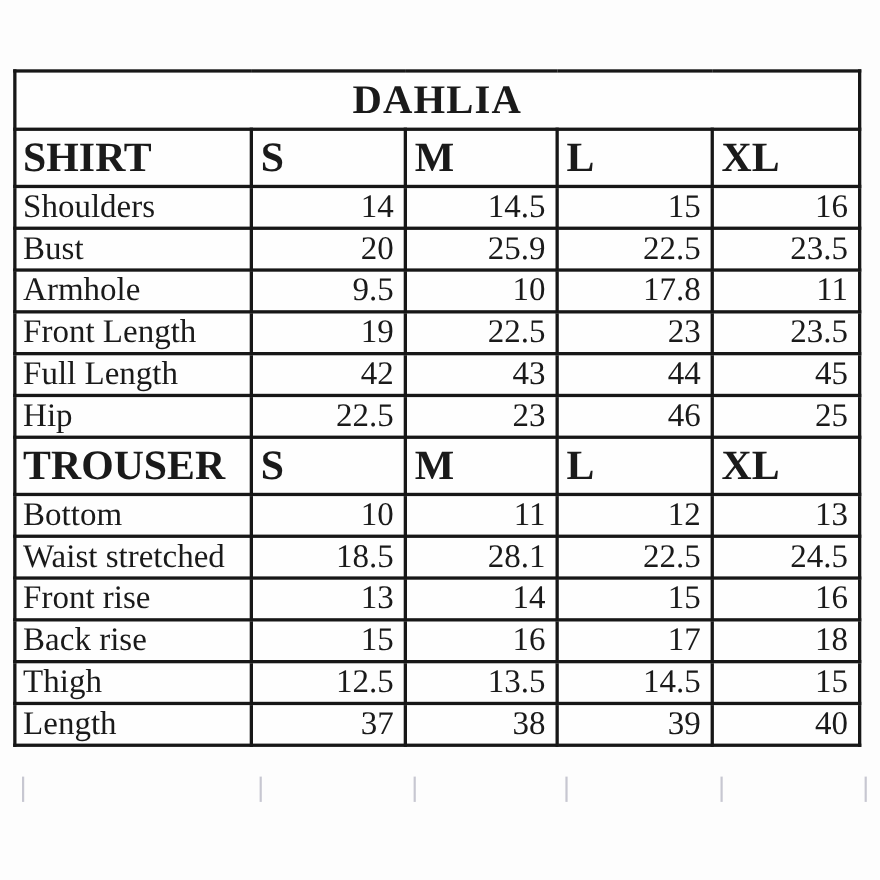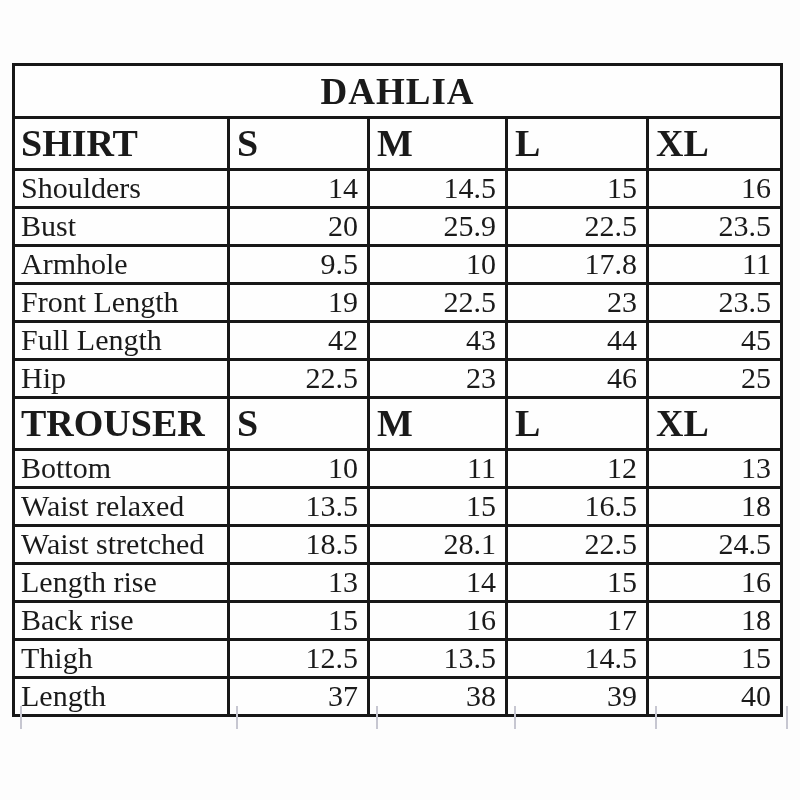--- a/index.html
+++ b/index.html
@@ -163,35 +163,28 @@
           <th class="size-header">XL</th>
         </tr>
         <tr class="data-row">
           <td class="row-label">Bottom</td>
           <td class="value-cell">10</td>
           <td class="value-cell">11</td>
           <td class="value-cell">12</td>
           <td class="value-cell">13</td>
         </tr>
         <tr class="data-row">
-          <td class="row-label">Waist relaxed</td>
-          <td class="value-cell">13.5</td>
-          <td class="value-cell">15</td>
-          <td class="value-cell">16.5</td>
-          <td class="value-cell">18</td>
-        </tr>
-        <tr class="data-row">
           <td class="row-label">Waist stretched</td>
           <td class="value-cell">18.5</td>
           <td class="value-cell">28.1</td>
           <td class="value-cell">22.5</td>
           <td class="value-cell">24.5</td>
         </tr>
         <tr class="data-row">
-          <td class="row-label">Length rise</td>
+          <td class="row-label">Front rise</td>
           <td class="value-cell">13</td>
           <td class="value-cell">14</td>
           <td class="value-cell">15</td>
           <td class="value-cell">16</td>
         </tr>
         <tr class="data-row">
           <td class="row-label">Back rise</td>
           <td class="value-cell">15</td>
           <td class="value-cell">16</td>
           <td class="value-cell">17</td>

